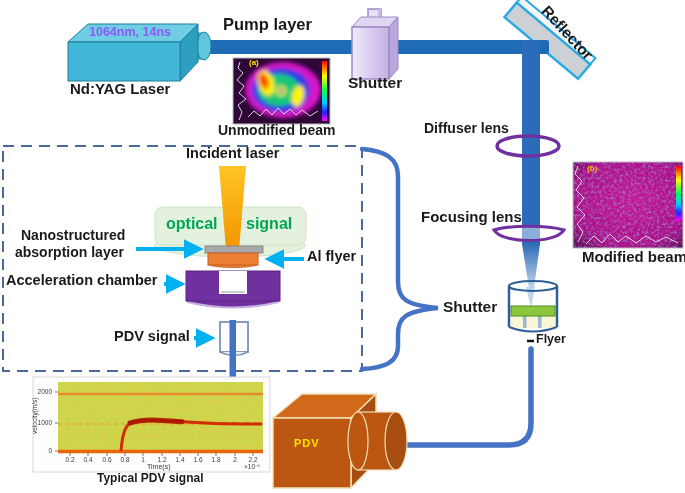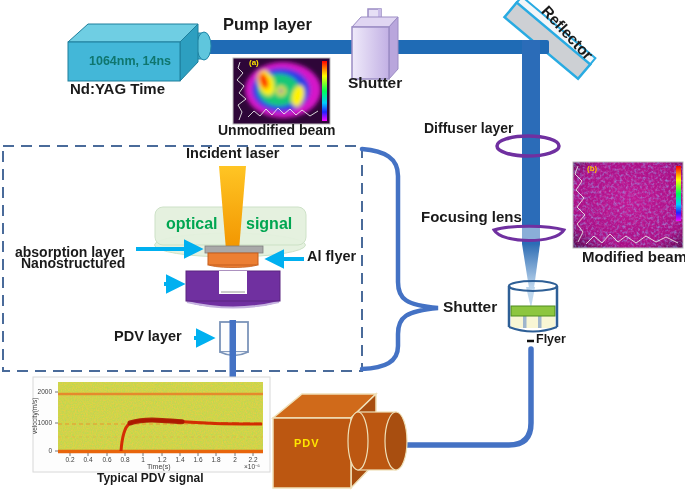--- a/index.html
+++ b/index.html
@@ -4,21 +4,21 @@
 <style>
   html,body{margin:0;padding:0;background:#fff;}
   .stage{position:relative;width:685px;height:493px;background:#fff;overflow:hidden;
          font-family:"Liberation Sans",sans-serif;}
   .stage svg{position:absolute;left:0;top:0;}
   .lbl{position:absolute;font-weight:bold;color:#1a1a1a;white-space:nowrap;line-height:1.05;
        font-family:"Liberation Sans",sans-serif;}
   .tick{position:absolute;font-weight:normal;color:#3c3c3c;white-space:nowrap;
         font-family:"Liberation Sans",sans-serif;}
   .green{color:#00A651;}
-  .yellow{color:#0f766e;margin-top:29px;}
+  .yellow{color:#8b5cf6;}
   .pdvyellow{color:#FFE600;letter-spacing:1px;}
   .rot-reflector{transform:rotate(47deg);transform-origin:0 0;}
   .rot-ylabel{transform:rotate(-90deg);transform-origin:0 0;}
   .ytick{width:26px;text-align:right;}
   .xtick{width:20px;text-align:center;}
 </style>
 </head>
 <body>
 
 <div class="stage">
@@ -219,39 +219,40 @@
           <line x1="235" y1="453" x2="235" y2="456"></line>
       <line x1="253" y1="453" x2="253" y2="456"></line>
       <line x1="55" y1="392" x2="58" y2="392"></line>
           <line x1="55" y1="423" x2="58" y2="423"></line>
       <line x1="55" y1="451" x2="58" y2="451"></line>
     </g>
   </g>
 </svg>
 
 <div class="lbl yellow" style="left:89px;top:26px;font-size:12.5px;">1064nm, 14ns</div>
-<div class="lbl" style="left:70px;top:81px;font-size:15px;">Nd:YAG Time</div>
+<div class="lbl" style="left:70px;top:81px;font-size:15px;">Nd:YAG Laser</div>
 <div class="lbl" style="left:223px;top:16px;font-size:16.5px;">Pump layer</div>
 <div class="lbl" style="left:348px;top:75px;font-size:15.5px;">Shutter</div>
 <div class="lbl rot-reflector" style="left:550px;top:3px;font-size:15.5px;">Reflector</div>
 <div class="lbl" style="left:249px;top:59px;font-size:8px;color:#FFE600;">(a)</div>
 <div class="lbl" style="left:218px;top:123px;font-size:14px;">Unmodified beam</div>
-<div class="lbl" style="left:424px;top:121px;font-size:14px;">Diffuser layer</div>
+<div class="lbl" style="left:424px;top:121px;font-size:14px;">Diffuser lens</div>
 <div class="lbl" style="left:421px;top:209px;font-size:15px;">Focusing lens</div>
 <div class="lbl" style="left:587px;top:165px;font-size:8px;color:#FFC000;">(b)</div>
 <div class="lbl" style="left:576px;top:249px;font-size:15px;margin-left:6px;">Modified beam</div>
 <div class="lbl" style="left:443px;top:299px;font-size:15.5px;">Shutter</div>
 <div class="lbl" style="left:536px;top:333px;font-size:12.5px;">Flyer</div>
 <div class="lbl" style="left:186px;top:146px;font-size:14.5px;">Incident laser</div>
 <div class="lbl green" style="left:166px;top:216px;font-size:16px;">optical</div>
 <div class="lbl green" style="left:246px;top:216px;font-size:16px;">signal</div>
-<div class="lbl" style="left:21px;top:228px;font-size:14px;margin-top:28px;">Nanostructured</div>
+<div class="lbl" style="left:21px;top:228px;font-size:14px;">Nanostructured</div>
 <div class="lbl" style="left:15px;top:245px;font-size:14px;">absorption layer</div>
 <div class="lbl" style="left:307px;top:249px;font-size:14.5px;">Al flyer</div>
-<div class="lbl" style="left:114px;top:329px;font-size:14.5px;">PDV layer</div>
+<div class="lbl" style="left:6px;top:273px;font-size:14.5px;">Acceleration chamber</div>
+<div class="lbl" style="left:114px;top:329px;font-size:14.5px;">PDV signal</div>
 <div class="lbl pdvyellow" style="left:294px;top:438px;font-size:11px;">PDV</div>
 <div class="lbl" style="left:97px;top:472px;font-size:12px;">Typical PDV signal</div>
 
 <div class="tick rot-ylabel" style="left:31px;top:434px;font-size:6.5px;">velocity(m/s)</div>
 <div class="tick ytick" style="left:26px;top:388px;font-size:6.5px;">2000</div>
 <div class="tick ytick" style="left:26px;top:419px;font-size:6.5px;">1000</div>
 <div class="tick ytick" style="left:26px;top:447px;font-size:6.5px;">0</div>
 <div class="tick xtick" style="left:60px;top:456px;font-size:6.5px;">0.2</div>
 <div class="tick xtick" style="left:78px;top:456px;font-size:6.5px;">0.4</div>
 <div class="tick xtick" style="left:97px;top:456px;font-size:6.5px;">0.6</div>

